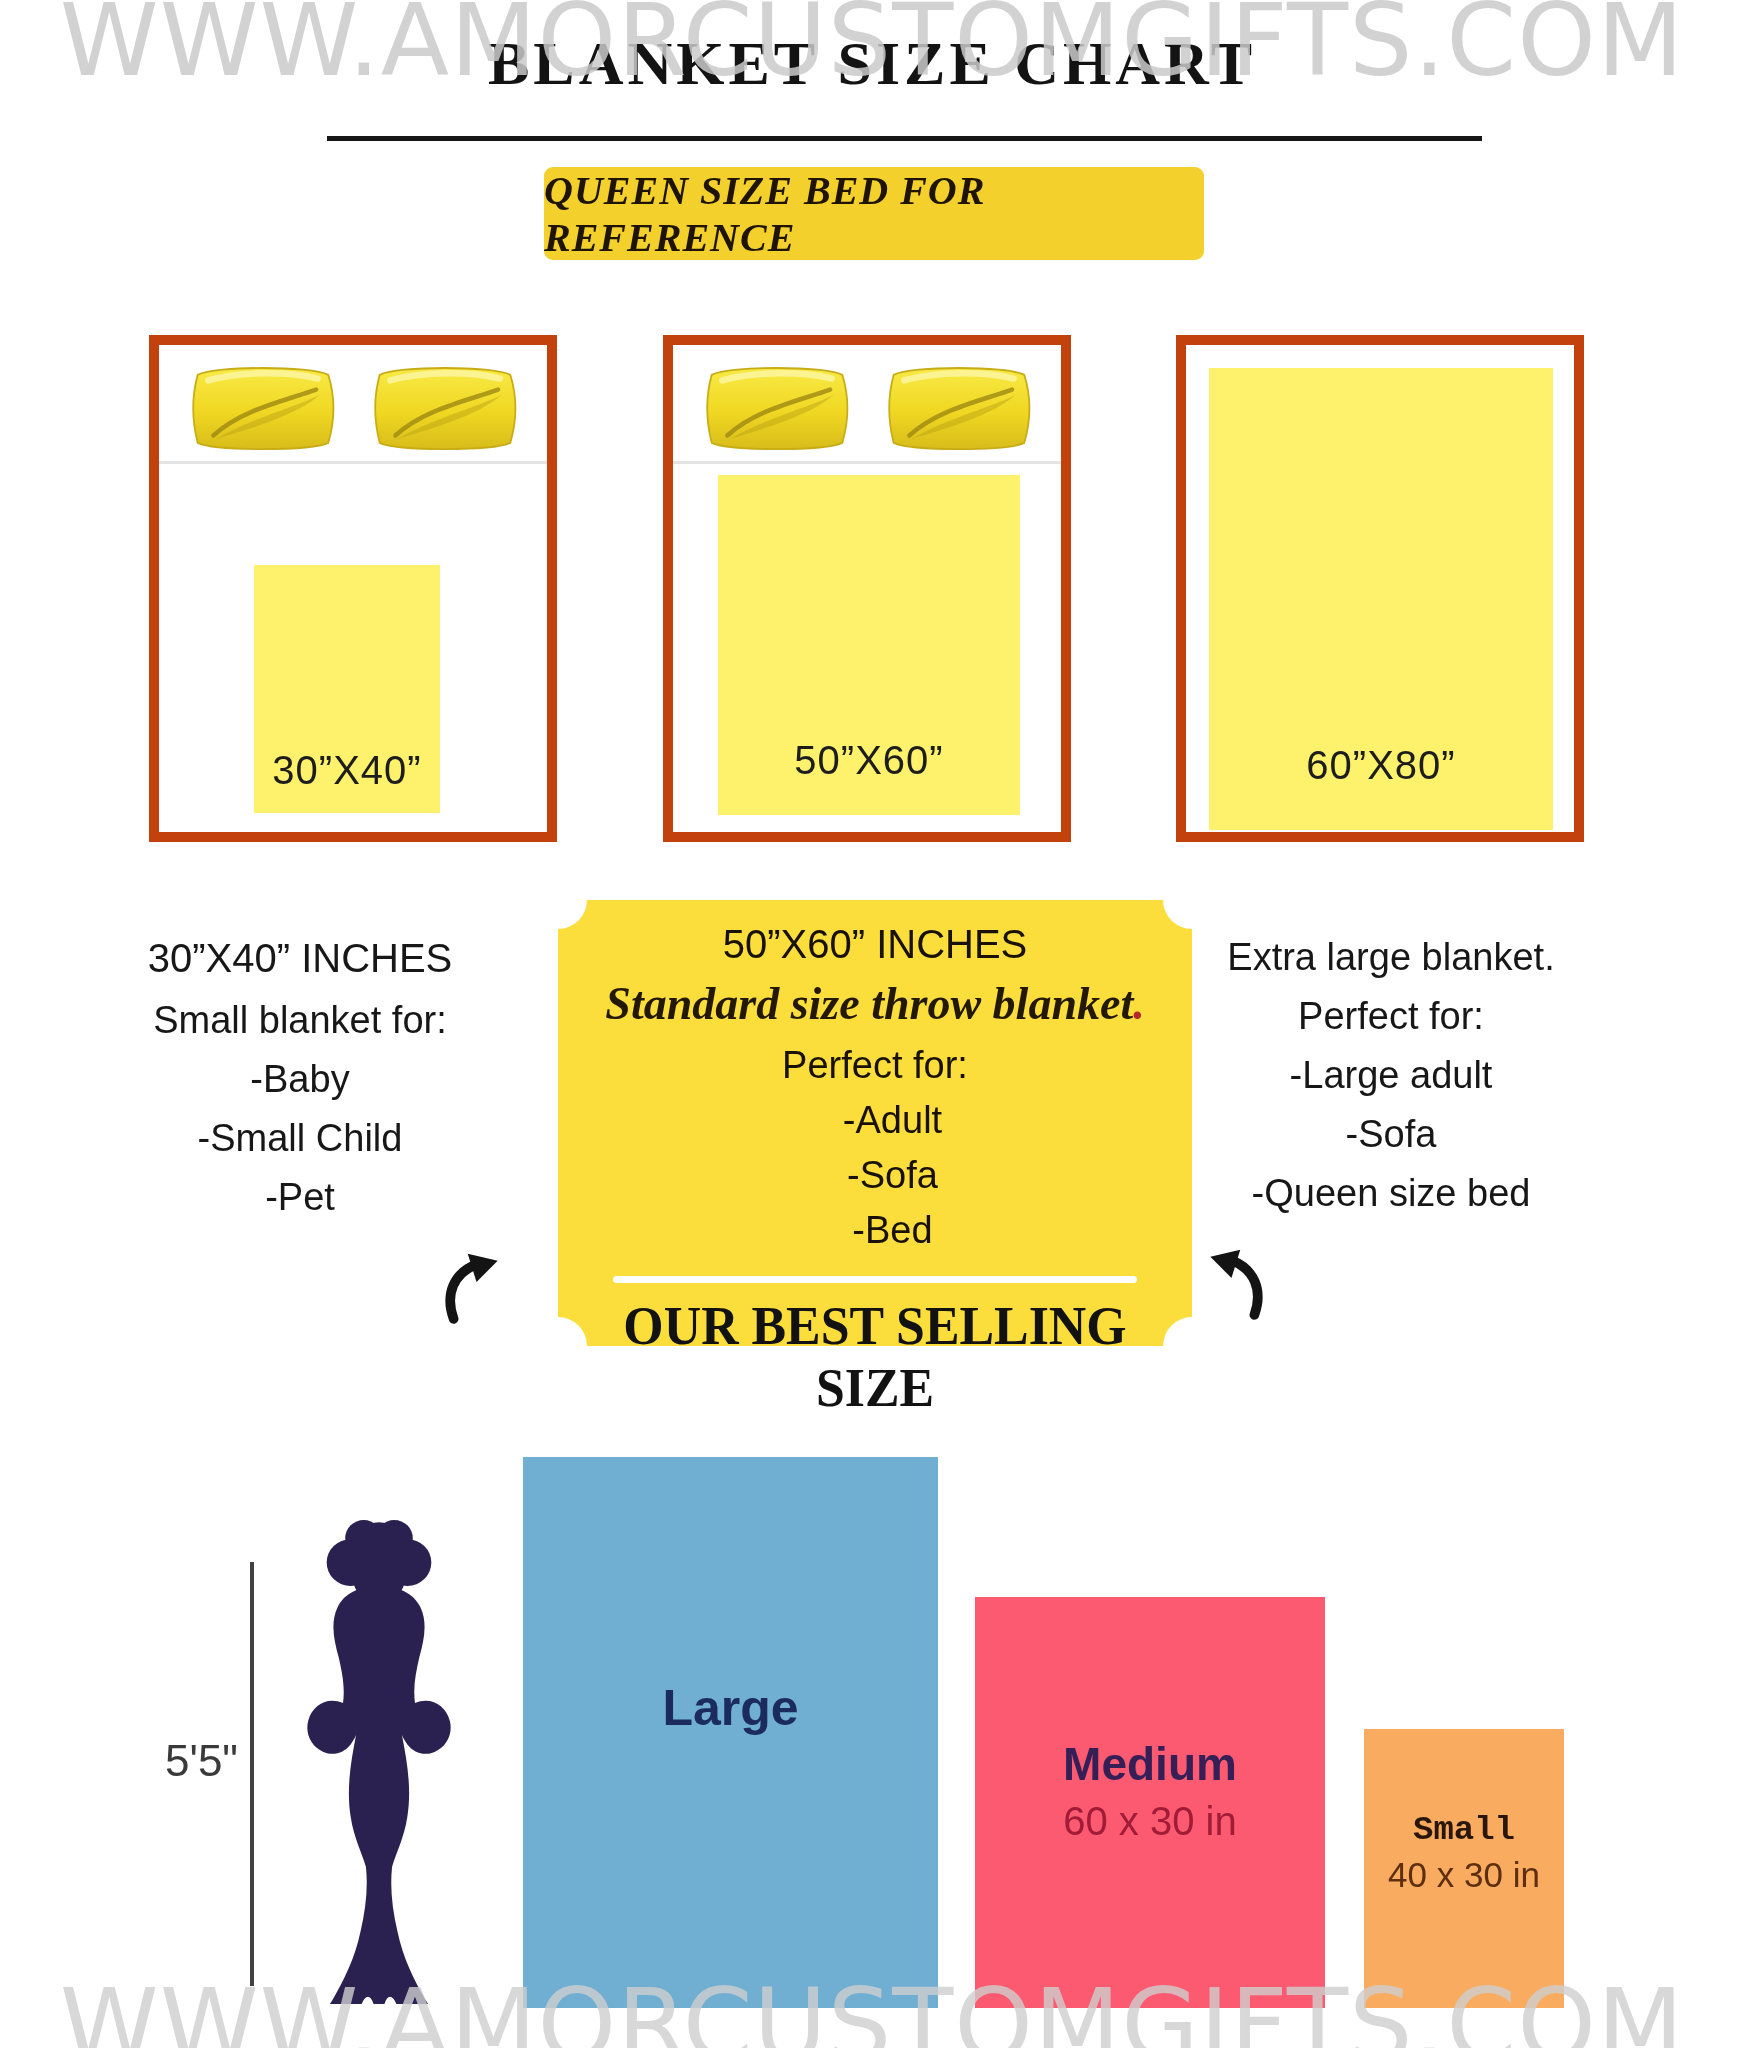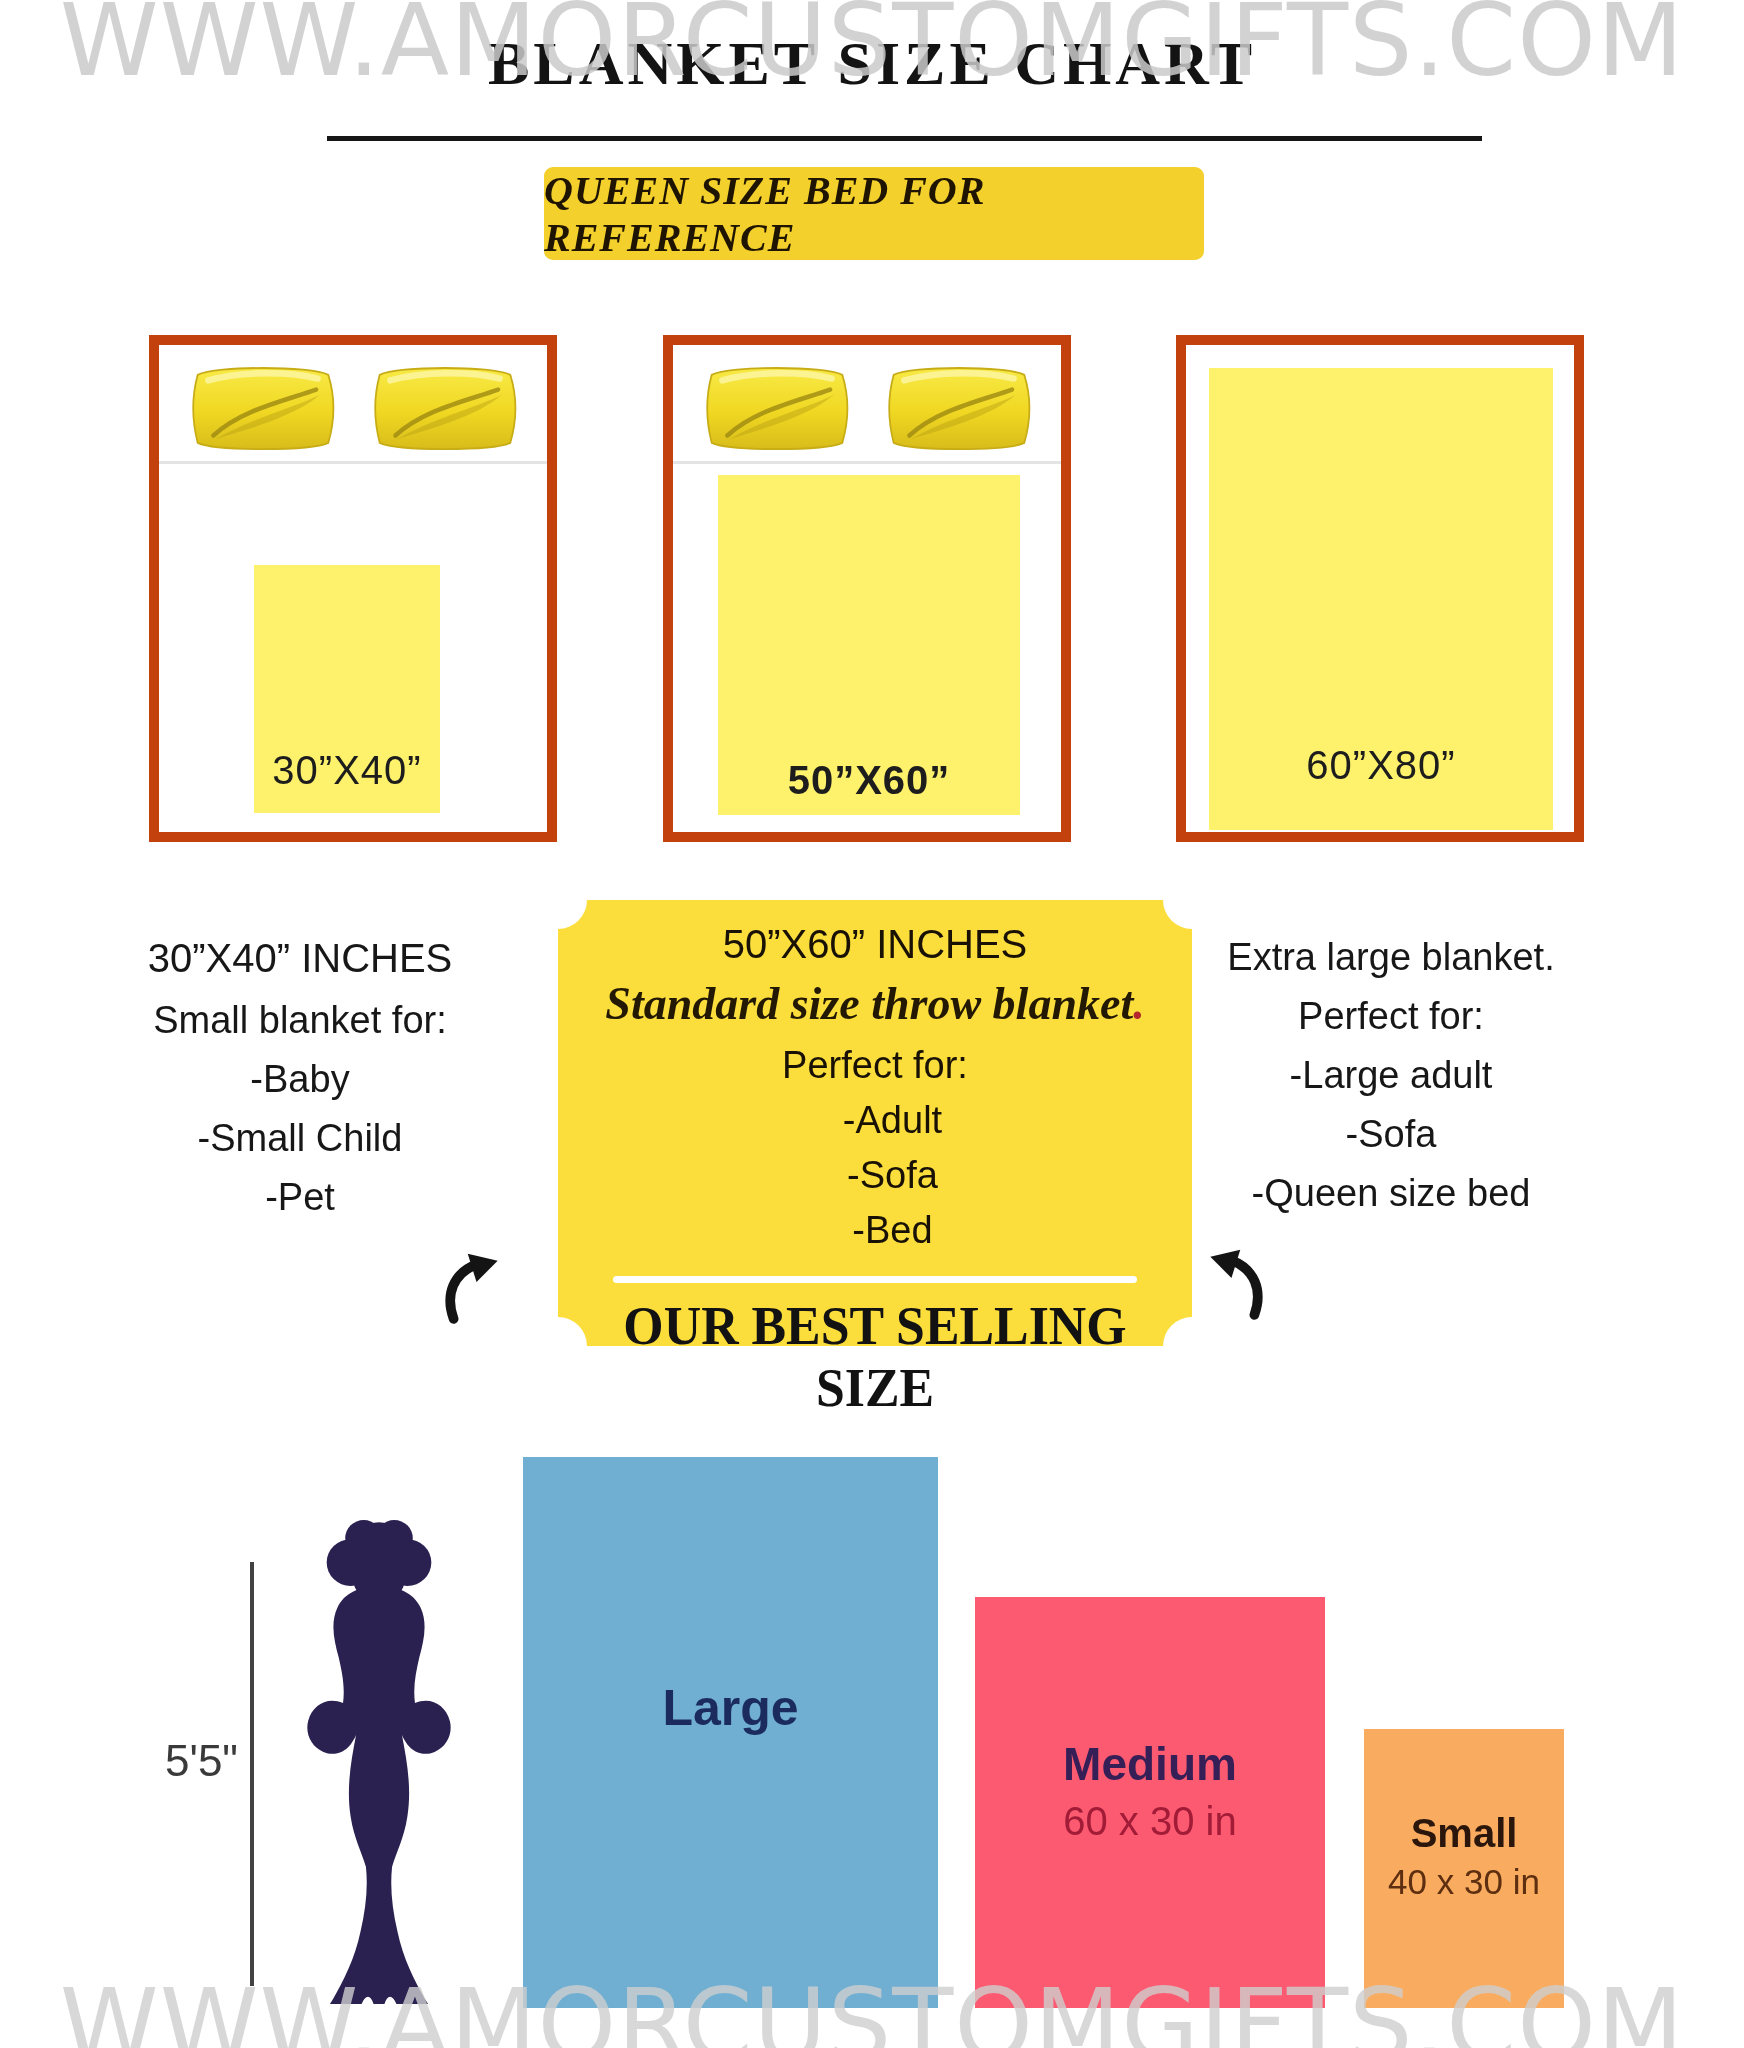--- a/index.html
+++ b/index.html
@@ -29,21 +29,21 @@
   .bed-1{left:149px;} .bed-2{left:663px;} .bed-3{left:1176px;}
   .pillow{position:absolute;top:17px;width:148px;height:92px;}
   .pillow-a{left:30px;} .pillow-b{left:212px;}
   .pillow svg{width:100%;height:100%;display:block;}
   .sheet-line{position:absolute;left:0;right:0;top:116px;height:3px;background:#E4E4E4;}
   .bed-blanket{position:absolute;background:#FEF26C;display:flex;align-items:flex-end;justify-content:center;}
   .bed-1 .bed-blanket{left:95px;top:220px;width:186px;height:248px;}
   .bed-2 .bed-blanket{left:45px;top:130px;width:302px;height:340px;}
   .bed-3 .bed-blanket{left:23px;top:23px;width:344px;height:462px;}
   .bed-blanket-label{font-size:40px;color:#1d1d1d;letter-spacing:1px;white-space:nowrap;padding-bottom:20px;}
-  .bed-2 .bed-blanket-label{padding-bottom:12px;font-weight:bold;}
+  .bed-2 .bed-blanket-label{padding-bottom:32px;}
   .bed-3 .bed-blanket-label{padding-bottom:42px;}
 
   
   .size-col{position:absolute;text-align:center;z-index:2;color:#171717;}
   .col-title{font-size:40px;margin-bottom:18px;}
   .col-line{font-size:38px;margin-bottom:16px;}
   .col-left{left:110px;top:936px;width:380px;}
   .col-right{left:1196px;top:936px;width:390px;}
 
   
@@ -80,21 +80,21 @@
   .rect-small{left:1364px;top:1729px;width:200px;height:279px;background:#F9AC60;}
   .rect-label{position:absolute;left:0;width:100%;text-align:center;}
   .rect-large  .rect-label{top:222px;}
   .rect-medium .rect-label{top:140px;}
   .rect-small  .rect-label{top:82px;}
   .rect-name{font-weight:700;}
   .rect-large  .rect-name{font-size:50px;color:#1B2B5E;}
   .rect-large  .rect-dims{font-size:44px;color:#23396B;margin-top:8px;}
   .rect-medium .rect-name{font-size:46px;color:#351F56;}
   .rect-medium .rect-dims{font-size:40px;color:#A21C38;margin-top:8px;}
-  .rect-small  .rect-name{font-size:40px;color:#2B160C;}
+  .rect-small  .rect-name{font-size:34px;color:#2B160C;font-family:Liberation Mono, monospace;}
   .rect-small  .rect-dims{font-size:35px;color:#5D2E0F;margin-top:6px;}
 </style>
 </head>
 <body>
 
 <div class="page">
 
   <svg width="0" height="0" style="position:absolute" aria-hidden="true">
     <defs>
       <linearGradient id="pillowGrad" x1="0" y1="0" x2="0" y2="1">

